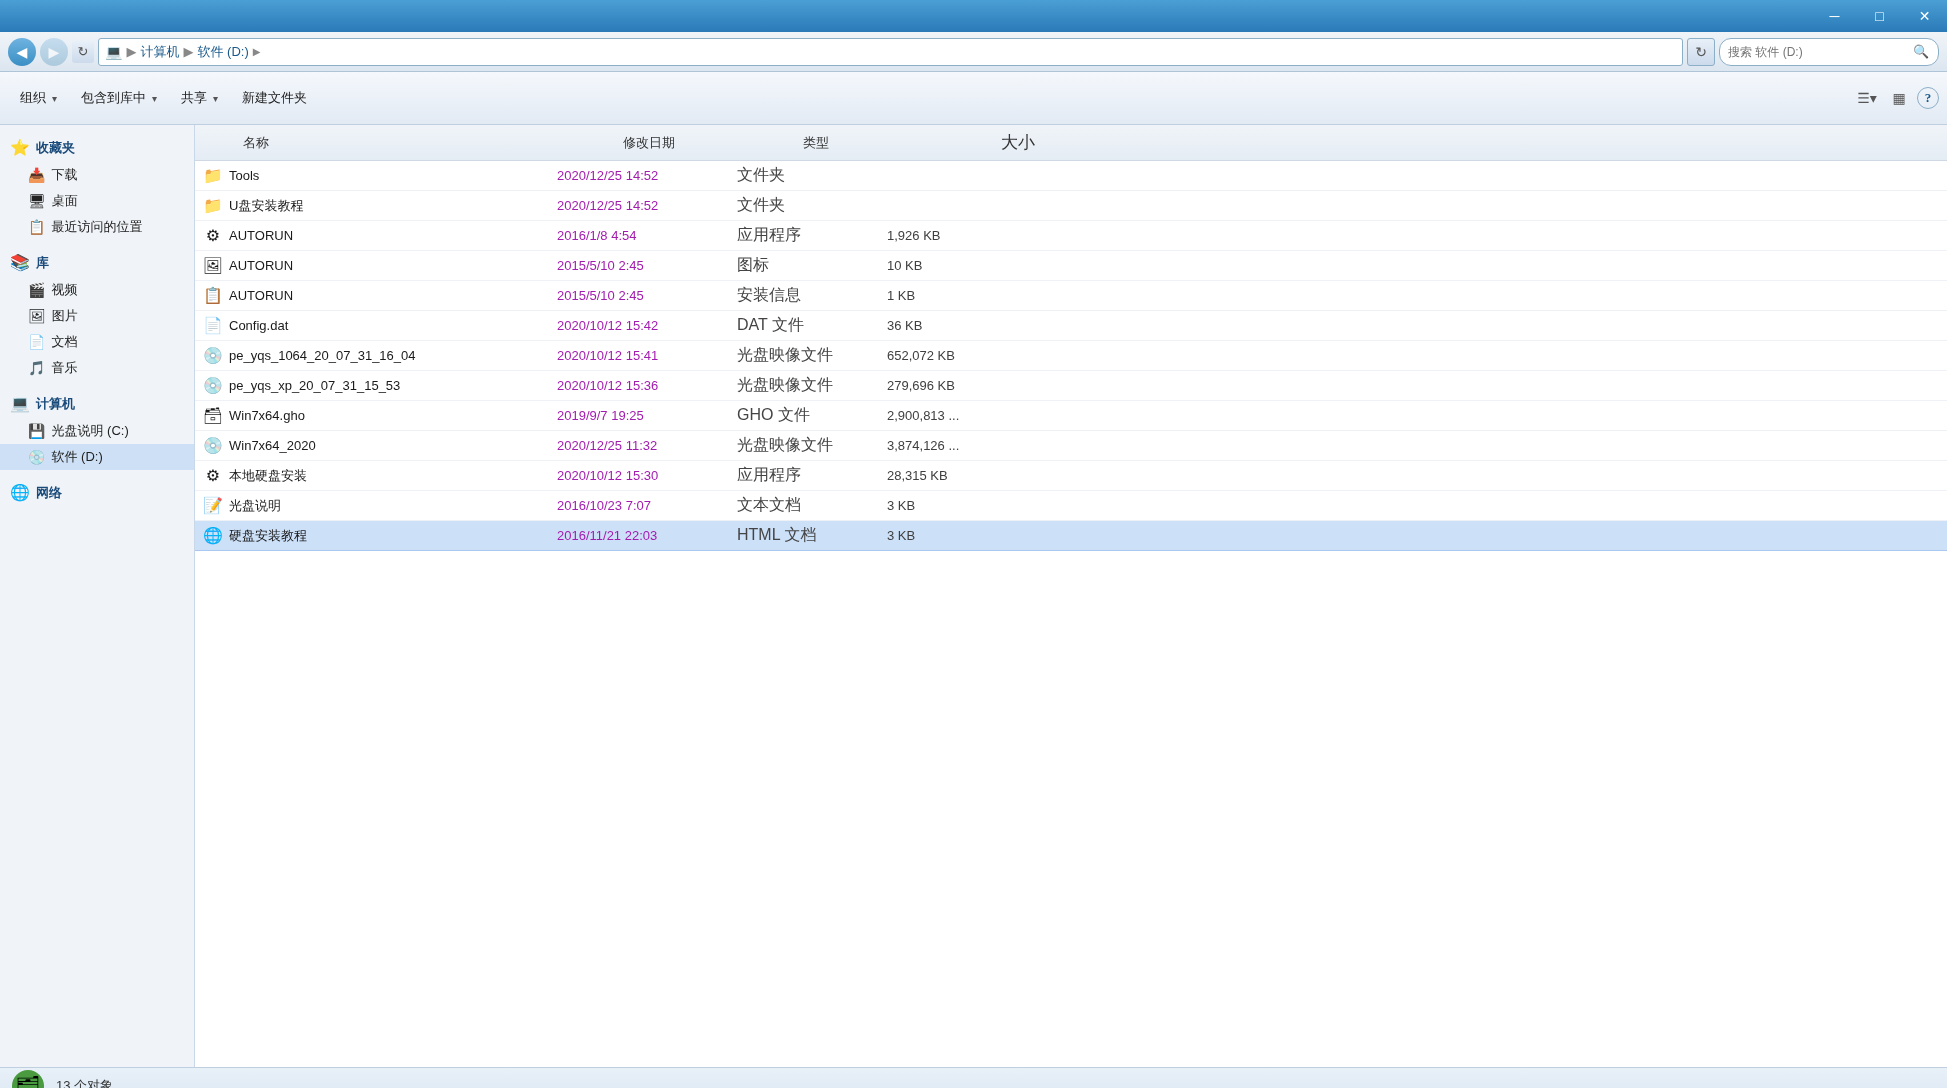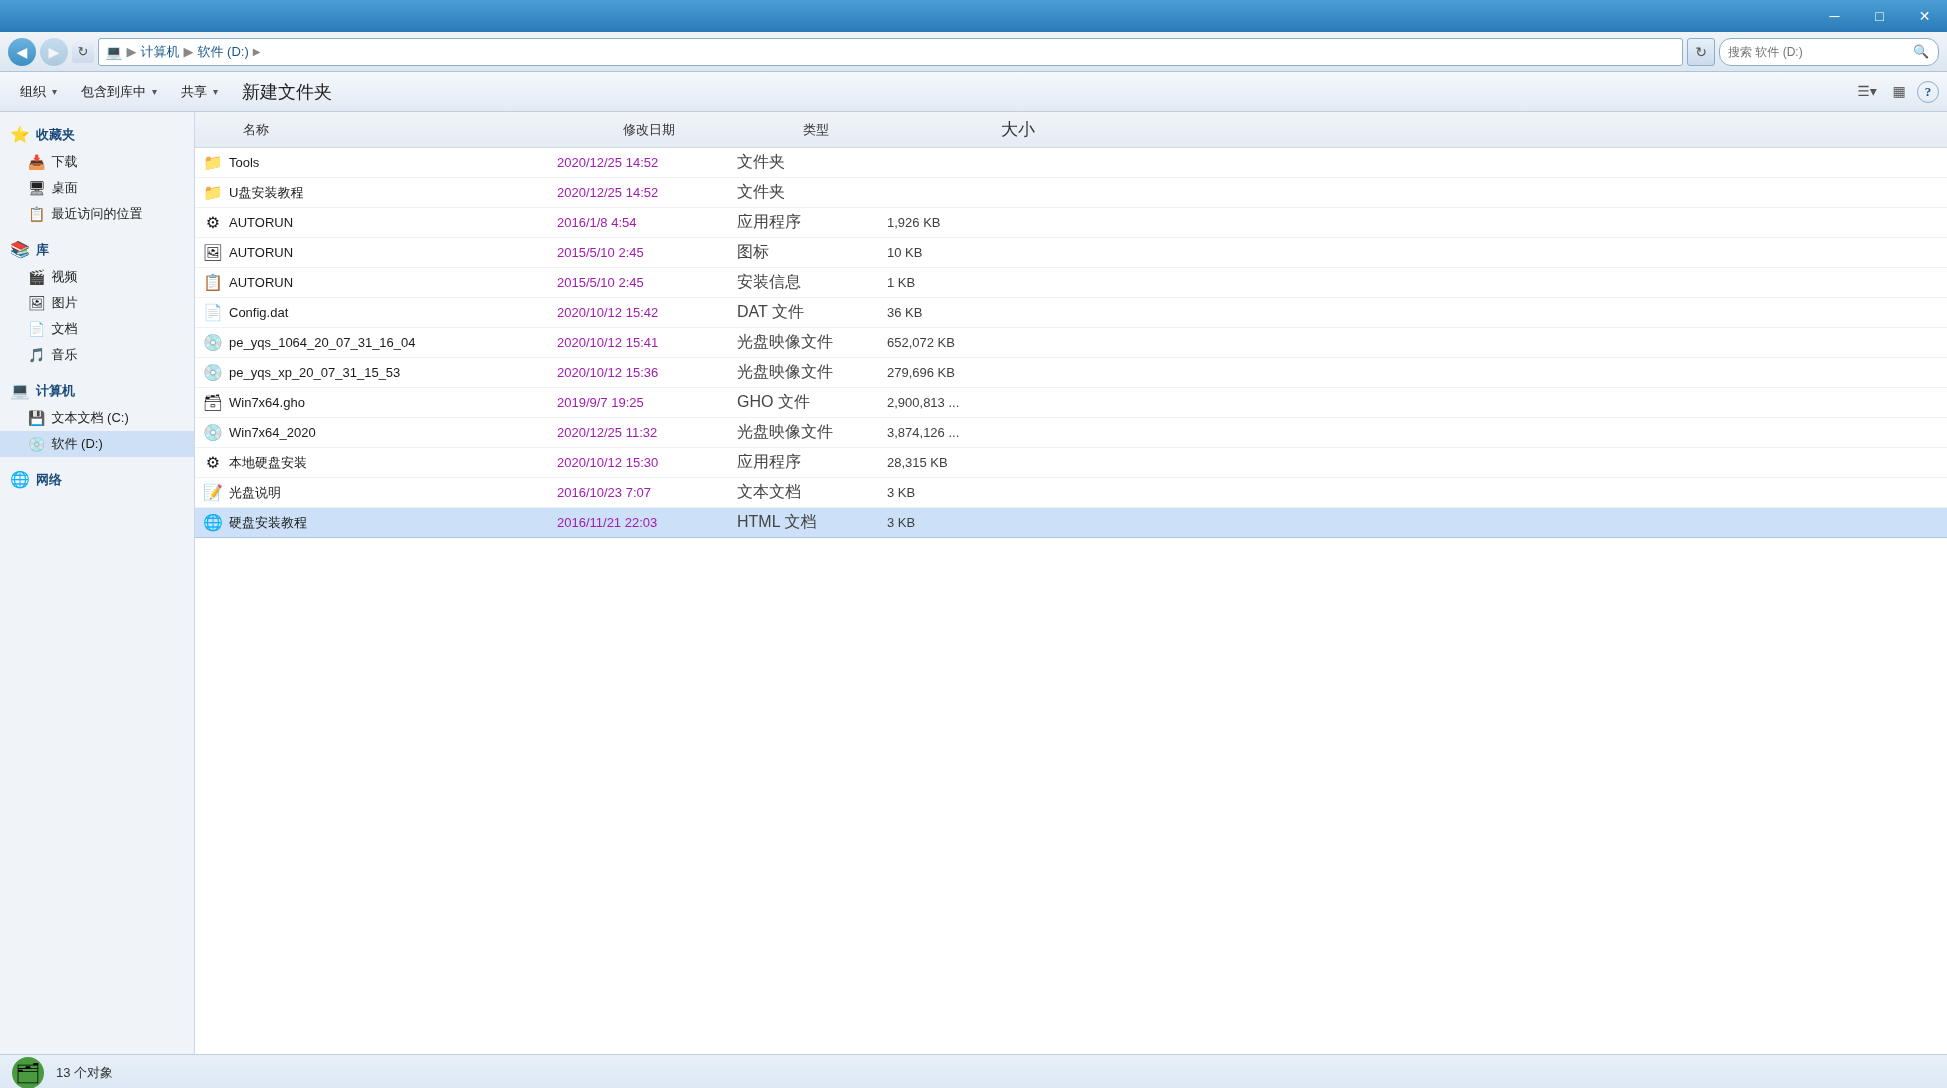--- a/index.html
+++ b/index.html
@@ -105,21 +105,21 @@
       outline: none;
       font-size: 12px;
       color: #0369a1;
       flex: 1;
       background: transparent;
     }
     .search-icon { color: #777; font-size: 13px; }
 
     
     .toolbar {
-      height: 40px;
+      height: 53px;
       background: linear-gradient(to bottom, #f5f8fc, #e2eaf4);
       display: flex;
       align-items: center;
       padding: 0 8px;
       gap: 0;
       border-bottom: 1px solid #c0cfe0;
       font-family: Liberation Serif, serif;
     }
     .toolbar-btn {
       height: 30px;
@@ -134,21 +134,21 @@
       white-space: nowrap;
     }
     .toolbar-btn .arrow { font-size: 10px; color: #555; }
     .toolbar-new-folder {
       height: 30px;
       padding: 0 12px;
       display: flex;
       align-items: center;
       gap: 4px;
       cursor: pointer;
-      font-size: 18px;
+      font-size: 13px;
       color: #222;
       border-radius: 3px;
     }
     .toolbar-right {
       margin-left: auto;
       display: flex;
       align-items: center;
       gap: 4px;
     }
     .view-btn {
@@ -359,21 +359,21 @@
       </div>
     </div>
 
     <div class="sidebar-section">
       <div class="sidebar-header">
         <span class="icon">💻</span>
         <span>计算机</span>
       </div>
       <div class="sidebar-item">
         <span class="icon">💾</span>
-        <span>文本文档 (C:)</span>
+        <span>光盘说明 (C:)</span>
       </div>
       <div class="sidebar-item active">
         <span class="icon">💿</span>
         <span>软件 (D:)</span>
       </div>
     </div>
 
     <div class="sidebar-section">
       <div class="sidebar-header">
         <span class="icon">🌐</span>

